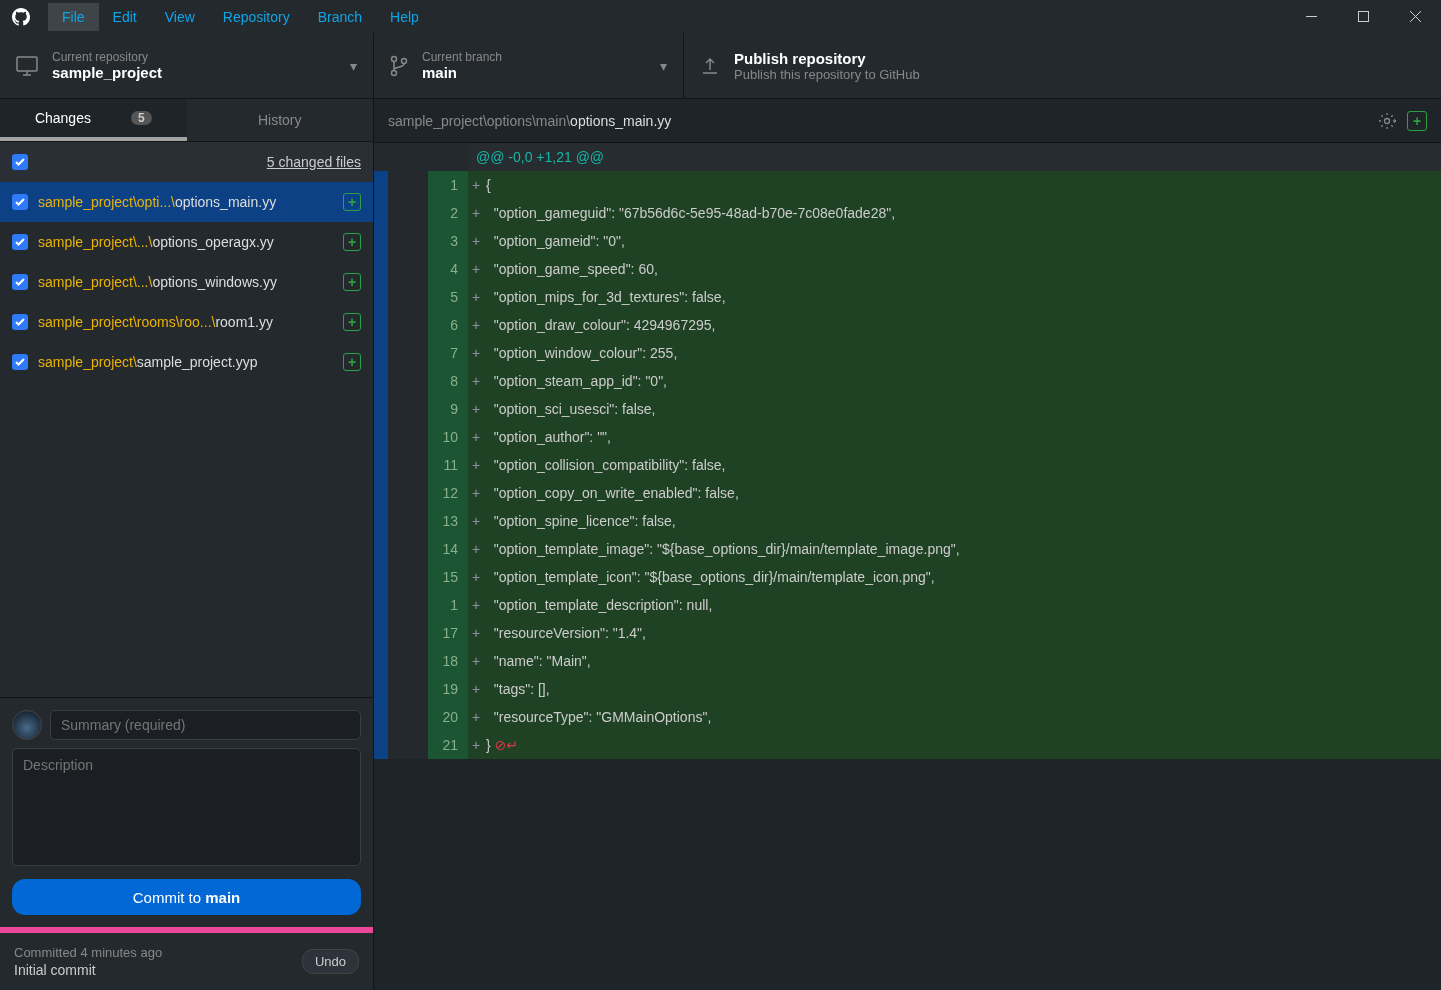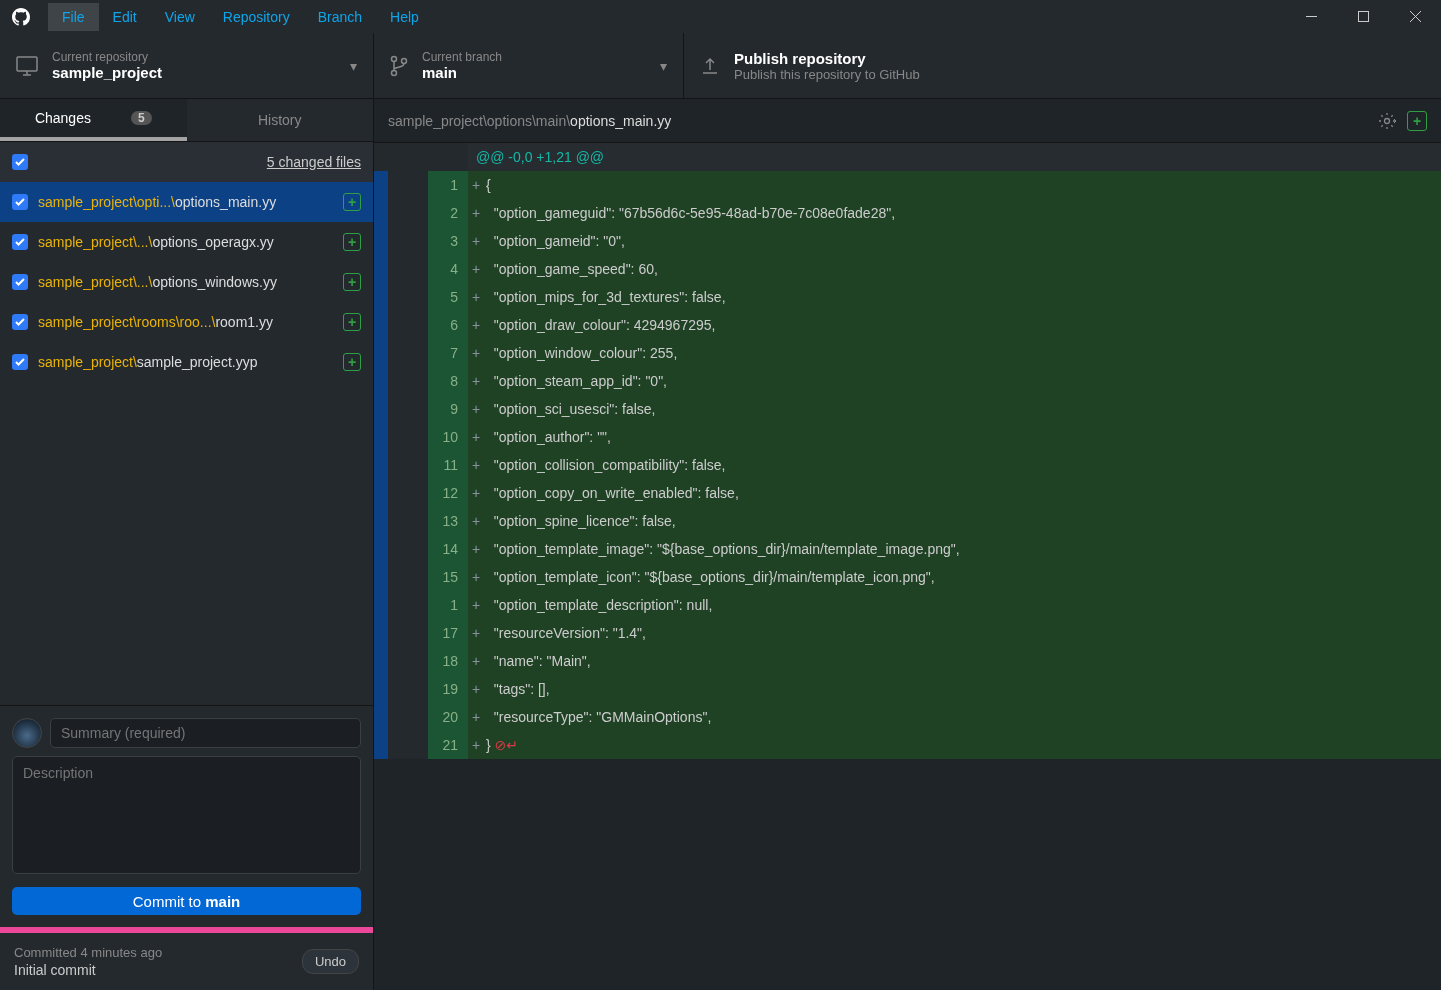--- a/index.html
+++ b/index.html
@@ -34,21 +34,21 @@
 .file-row.selected { background:#0d4186; }
 .file-path { flex:1; white-space:nowrap; overflow:hidden; text-overflow:ellipsis; }
 .file-path .dim { color:#eab308; }
 .file-path .bright { color:#ddd; }
 .add-icon { width:18px; height:18px; border:1px solid #2ea043; border-radius:3px; display:flex; align-items:center; justify-content:center; color:#2ea043; font-size:14px; font-weight:bold; flex-shrink:0; }
 .commit-box { padding:12px; border-top:1px solid #141414; }
 .summary-row { display:flex; gap:8px; margin-bottom:8px; }
 .avatar { width:30px; height:30px; border-radius:50%; background:radial-gradient(circle at 50% 60%, #4a6a8a 0%, #1a2a3a 70%); flex-shrink:0; border:1px solid #444; }
 .summary-input { flex:1; background:#1b1f23; border:1px solid #3a3f44; border-radius:5px; padding:6px 10px; color:#ccc; font-size:14px; }
 .desc-input { width:100%; height:118px; background:#1b1f23; border:1px solid #3a3f44; border-radius:5px; padding:8px 10px; color:#ccc; font-size:14px; resize:none; margin-bottom:10px; }
-.commit-btn { width:100%; height:28px; background:#0268d6; border:none; border-radius:5px; color:#fff; font-size:15px; cursor:pointer; }
+.commit-btn { width:100%; height:36px; background:#0268d6; border:none; border-radius:13px; color:#fff; font-size:15px; cursor:pointer; }
 .commit-btn b { font-weight:700; }
 .history-row { padding:12px 14px; display:flex; align-items:center; border-top:6px solid #ec4899; }
 .history-text .time { color:#888; font-size:13px; margin-bottom:2px; }
 .history-text .msg { color:#ccc; font-size:14px; }
 .undo-btn { margin-left:auto; background:#2d333b; border:1px solid #444; color:#ccc; padding:4px 12px; border-radius:11px; font-size:13px; cursor:pointer; }
 .content { flex:1; display:flex; flex-direction:column; background:#1f2428; }
 .path-bar { height:44px; display:flex; align-items:center; padding:0 14px; color:#888; border-bottom:1px solid #141414; }
 .path-bar .bright { color:#ddd; }
 .path-tools { margin-left:auto; display:flex; gap:10px; align-items:center; }
 .gear { color:#888; cursor:pointer; }

